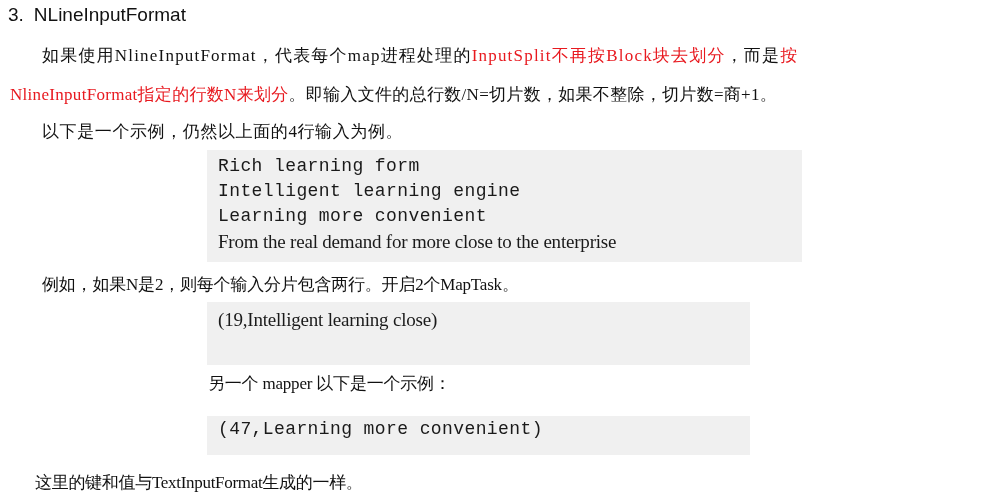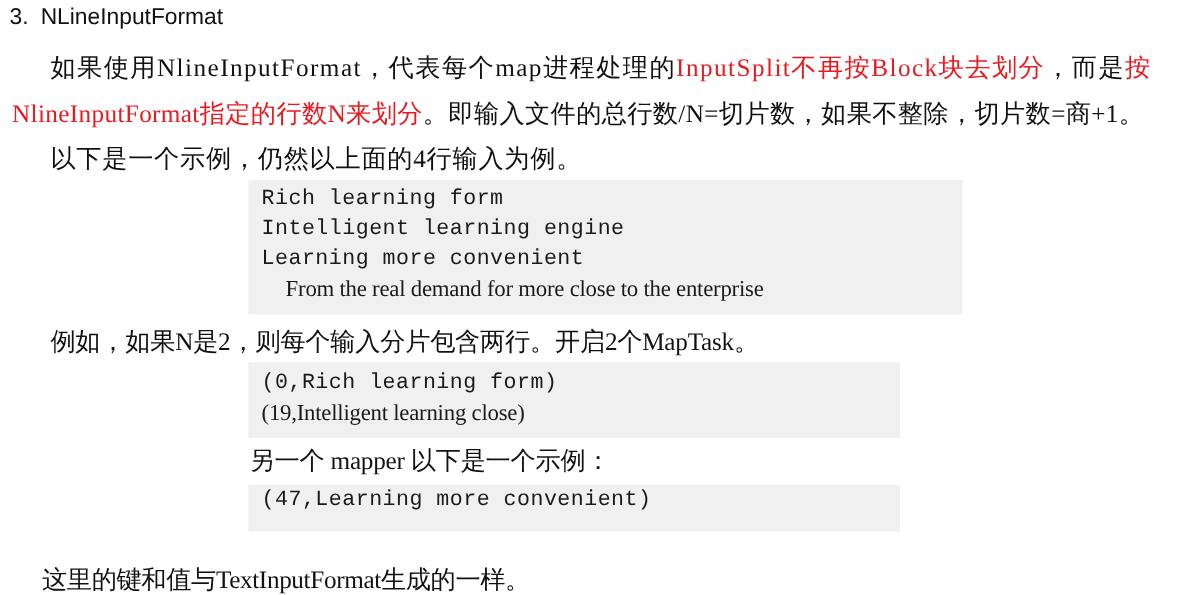--- a/index.html
+++ b/index.html
@@ -22,21 +22,21 @@
       font-family: "Liberation Sans", "DejaVu Sans", sans-serif;
       font-weight: normal;
       font-size: 19px;
       line-height: 26px;
       color: #111;
       white-space: nowrap;
     }
     .heading .num { margin-right: 10px; }
     .para {
       position: absolute;
-      font-size: 21px;
+      font-size: 17px;
       line-height: 26px;
       white-space: nowrap;
       letter-spacing: 0.6px;
     }
     .red { color: #e8191f; }
     .codebox {
       position: absolute;
       background: #f0f0f0;
       box-sizing: border-box;
     }
@@ -72,29 +72,28 @@
 <div class="para" style="left:10px; top:82px; letter-spacing:0.3px;">
   <span class="red">NlineInputFormat指定的行数N来划分</span><span>。即输入文件的总行数/N=切片数，如果不整除，切片数=商+1。</span>
 </div>
 
 <div class="para" style="left:42px; top:119px;">以下是一个示例，仍然以上面的4行输入为例。</div>
 
 <div class="codebox" style="left:207px; top:150px; width:595px; height:112px; padding:4px 0 0 11px;">
   <span class="line mono">Rich learning form</span>
   <span class="line mono">Intelligent learning engine</span>
   <span class="line mono">Learning more convenient</span>
-  <span class="line serif" style="letter-spacing:-0.2px;margin-left:20px;">From the real demand for more close to the enterprise</span>
+  <span class="line serif" style="letter-spacing:-0.2px;">From the real demand for more close to the enterprise</span>
 </div>
 
 <div class="para" style="left:42px; top:272px; letter-spacing:-0.2px;">例如，如果N是2，则每个输入分片包含两行。开启2个MapTask。</div>
 
 <div class="codebox" style="left:207px; top:302px; width:543px; height:63px; padding:5px 0 0 11px;">
-  <span class="line mono">(0,Rich learning form)</span>
   <span class="line serif" style="letter-spacing:-0.2px;">(19,Intelligent learning close)</span>
 </div>
 
 <div class="para" style="left:208px; top:371px; letter-spacing:-0.2px;">另一个 mapper 以下是一个示例：</div>
 
-<div class="codebox" style="left:207px; top:404px; width:543px; height:39px; padding:1px 0 0 11px;">
+<div class="codebox" style="left:207px; top:416px; width:543px; height:39px; padding:1px 0 0 11px;">
   <span class="line mono">(47,Learning more convenient)</span>
 </div>
 
 <div class="para" style="left:35px; top:470px; letter-spacing:-0.3px;">这里的键和值与TextInputFormat生成的一样。</div>
 
 </body></html>

